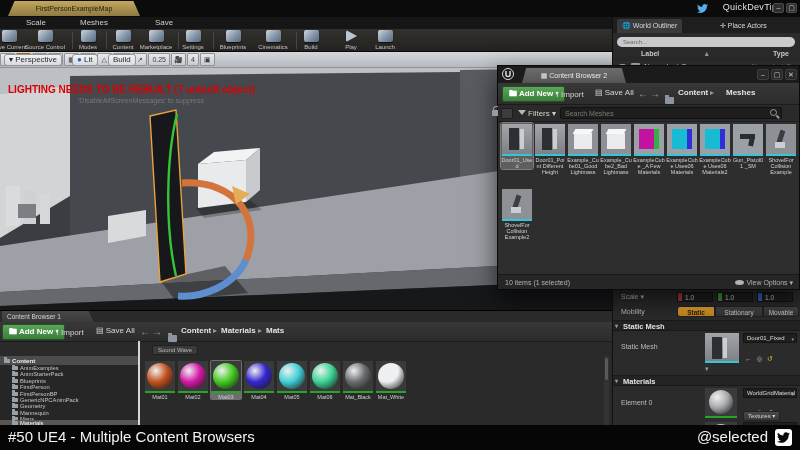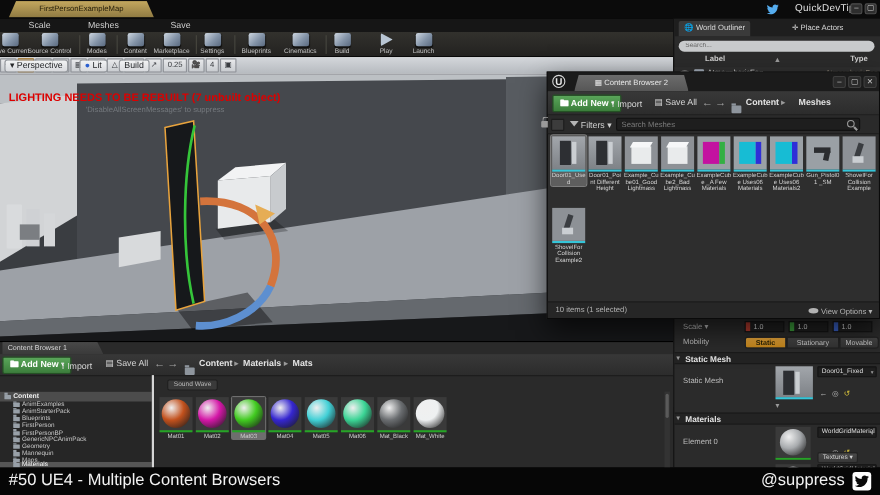--- a/index.html
+++ b/index.html
@@ -524,19 +524,19 @@
       </div>
       <div class="ubar" style="background: rgb(39, 163, 39);"></div>
       <div class="matname">Mat_White</div>
     </div>
 
   <div class="abs vsb"></div>
 </div>
 
 <div class="abs" id="caption">
   <div class="abs captxt">#50 UE4 - Multiple Content Browsers</div>
-  <div class="abs caphandle">@suppress</div>
+  <div class="abs caphandle">@selected</div>
   <div class="abs twbox">
     <svg viewBox="0 0 24 24" style="width:13px;height:13px;margin:2px">
         <path fill="#0a0a0a" d="M23.954 4.569c-.885.389-1.83.654-2.825.775 1.014-.611 1.794-1.574 2.163-2.723-.951.555-2.005.959-3.127 1.184-.896-.959-2.173-1.559-3.591-1.559-2.717 0-4.92 2.203-4.92 4.917 0 .39.045.765.127 1.124C7.691 8.094 4.066 6.13 1.64 3.161c-.427.722-.666 1.561-.666 2.475 0 1.71.87 3.213 2.188 4.096-.807-.026-1.566-.248-2.228-.616v.061c0 2.385 1.693 4.374 3.946 4.827-.413.111-.849.171-1.296.171-.314 0-.615-.03-.916-.086.631 1.953 2.445 3.377 4.604 3.417-1.68 1.319-3.809 2.105-6.102 2.105-.39 0-.779-.023-1.17-.067 2.189 1.394 4.768 2.209 7.557 2.209 9.054 0 13.999-7.496 13.999-13.986 0-.209 0-.42-.015-.63.961-.689 1.8-1.56 2.46-2.548z"></path>
       </svg>
   </div>
 </div>
 
 </body></html>

